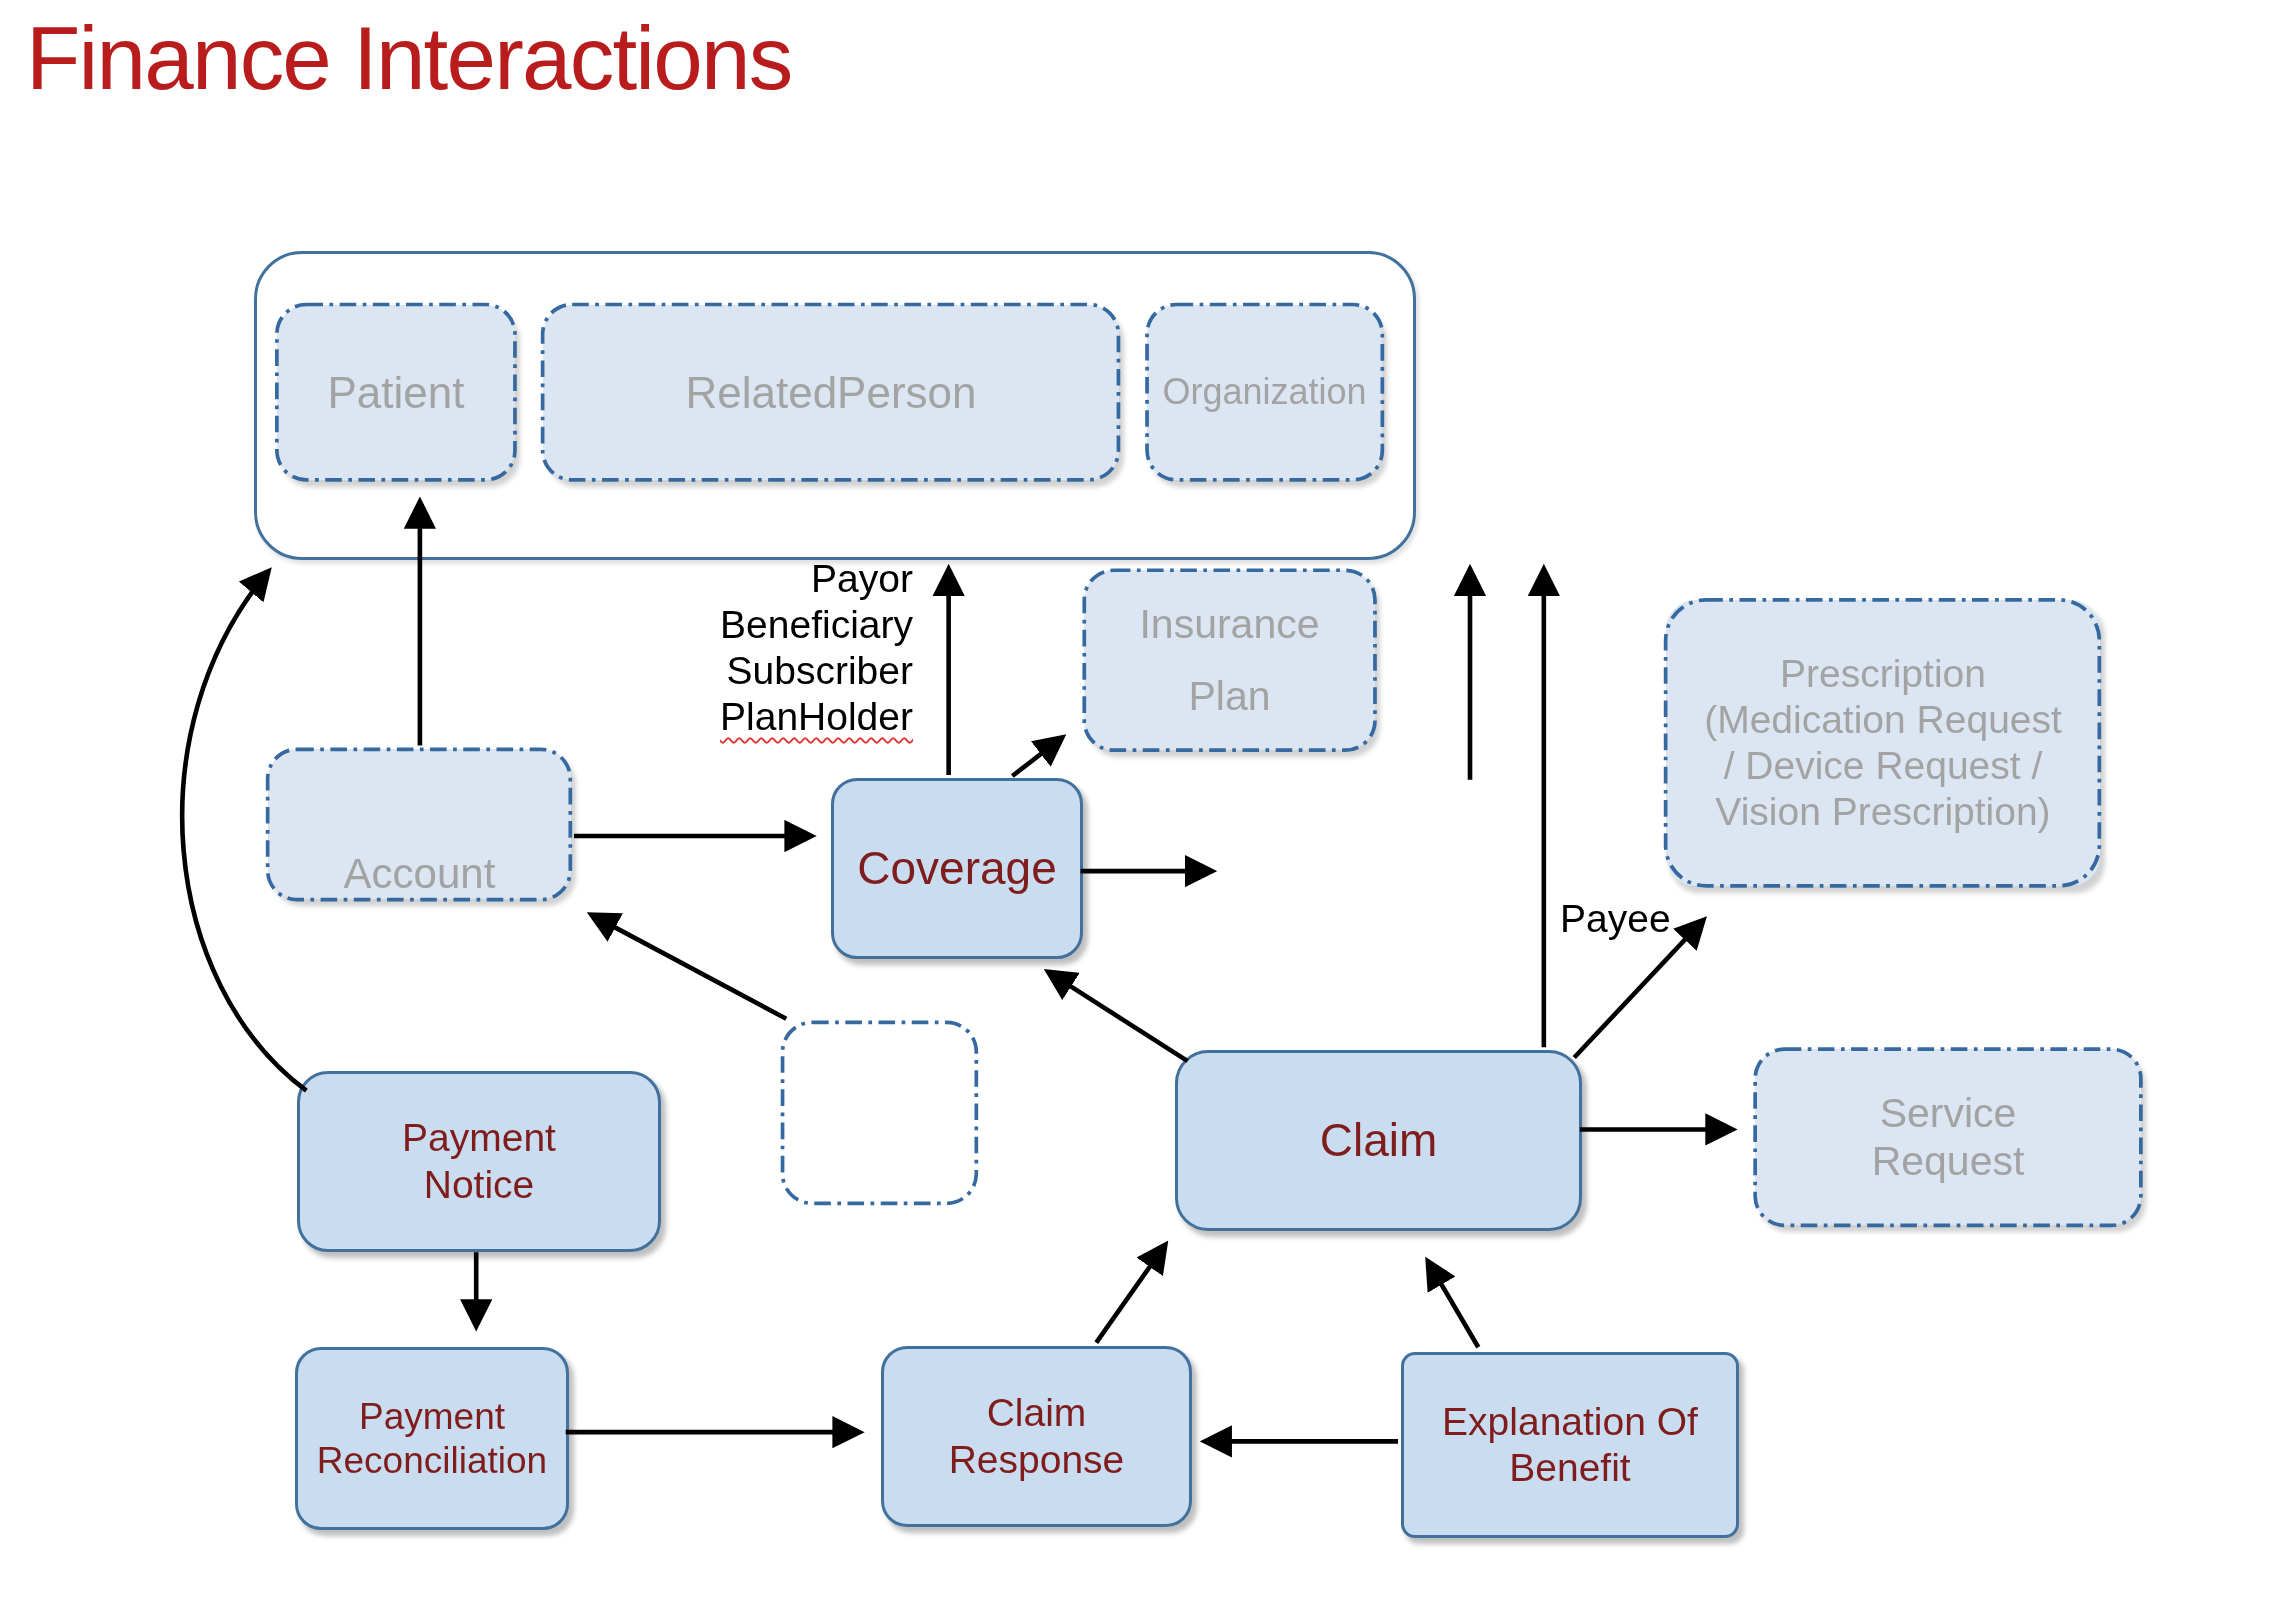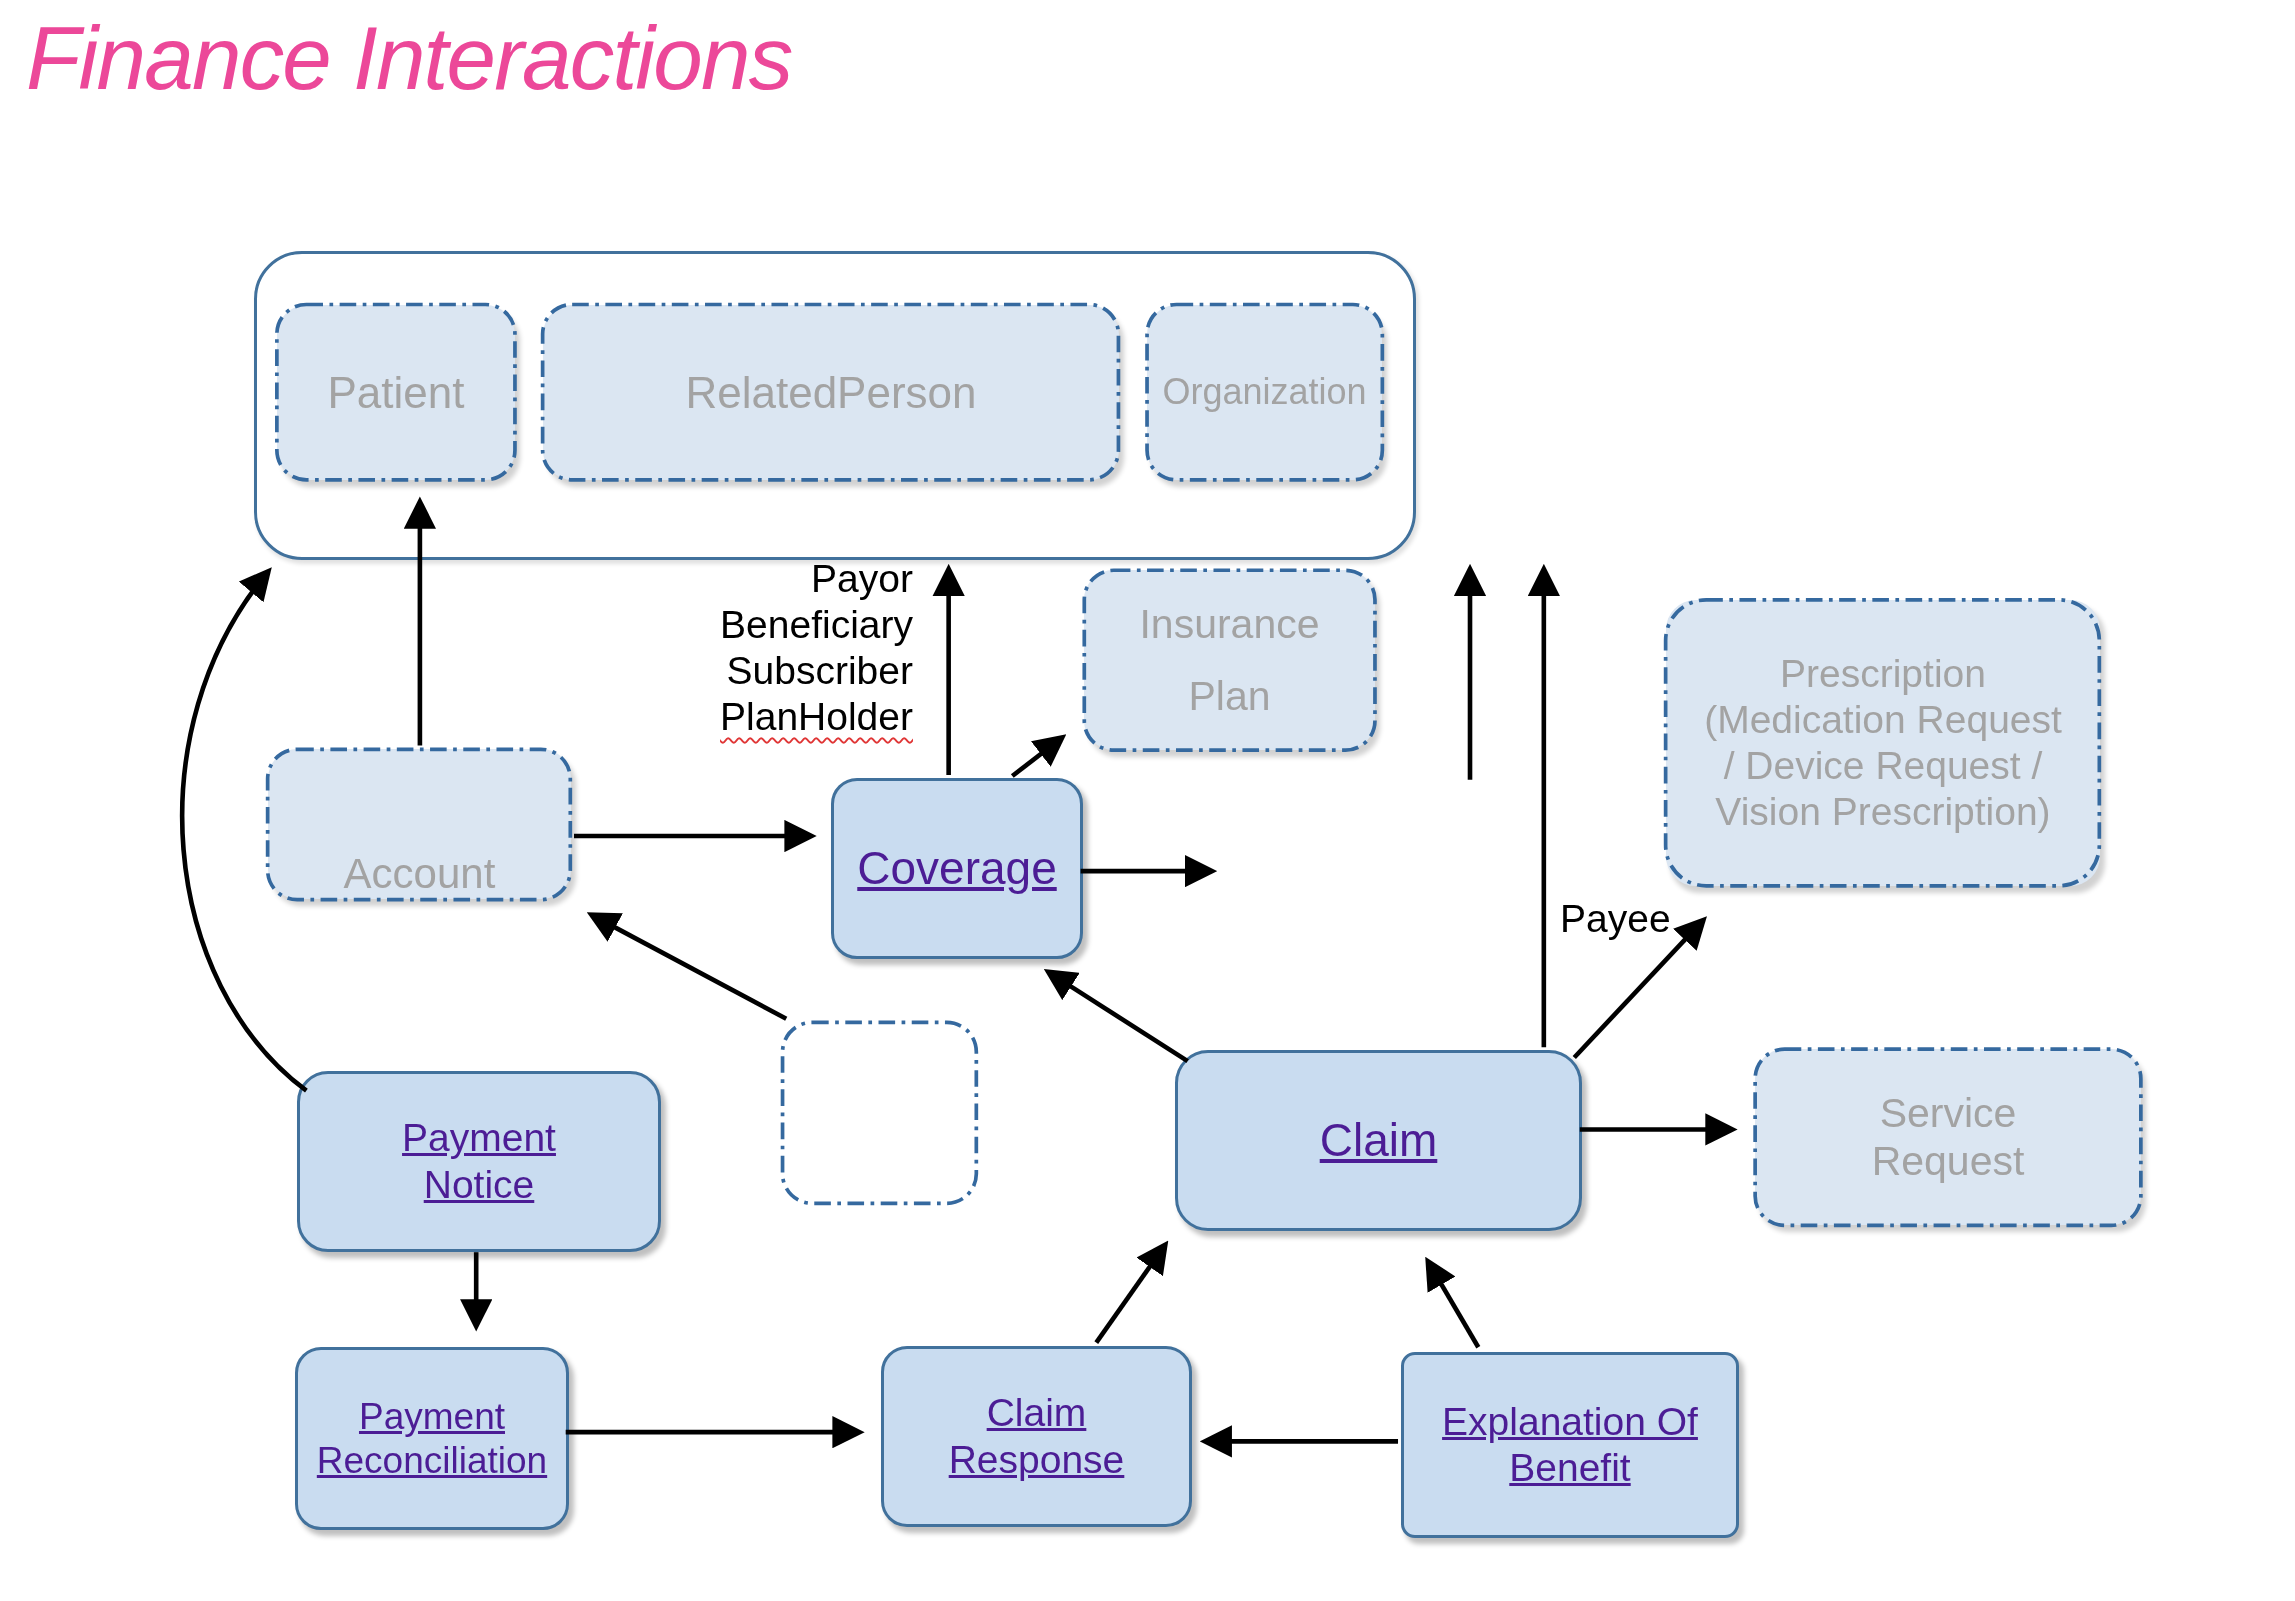--- a/index.html
+++ b/index.html
@@ -2,35 +2,35 @@
 <html style="font-size:14.8px"><head>
 <meta charset="utf-8">
 <style>
   html,body{margin:0;padding:0;background:#ffffff;}
   .stage{
     position:relative;width:2295px;height:1601px;overflow:hidden;background:#ffffff;
     font-family:"Liberation Sans","DejaVu Sans",sans-serif;color:#000;
   }
   .title{
     position:absolute;left:26px;top:7.4px;font-size:89px;font-weight:300;
-    letter-spacing:-1.8px;color:#ec4899;white-space:nowrap;font-style:italic;
+    letter-spacing:-1.8px;color:#b91c1c;white-space:nowrap;
   }
   
   .party-group{
     position:absolute;left:254px;top:251px;width:1156px;height:303px;
     border:3.7px solid #41719c;border-radius:48px;background:#ffffff;
     box-shadow:2.8px 3.7px 4.6px rgba(0,0,0,0.12);
   }
   .node{
     position:absolute;display:flex;flex-direction:column;align-items:center;justify-content:center;
     text-align:center;line-height:1.18;border-radius:26px;
   }
   .node.solid{
     background:#c9dcf0;border:3.7px solid #41719c;
-    box-shadow:4.6px 5.5px 5.5px rgba(0,0,0,0.25);color:#4c1d95;text-decoration:underline;
+    box-shadow:4.6px 5.5px 5.5px rgba(0,0,0,0.25);color:#7f1d1d;
   }
   .node.dashed{
     background:#dbe6f2;border:none;color:#a3a3a3;
     box-shadow:4.6px 6.5px 5.5px rgba(0,0,0,0.18);border-radius:29.5px;
   }
   
   .n-patient{left:277px;top:305px;width:238px;height:175px;font-size:44px;}
   .n-relatedperson{left:543px;top:305px;width:576px;height:175px;font-size:44px;}
   .n-organization{left:1147px;top:305px;width:235px;height:175px;font-size:36px;}
   .n-insuranceplan{left:1084px;top:570px;width:291px;height:180px;font-size:41px;gap:24px;}

